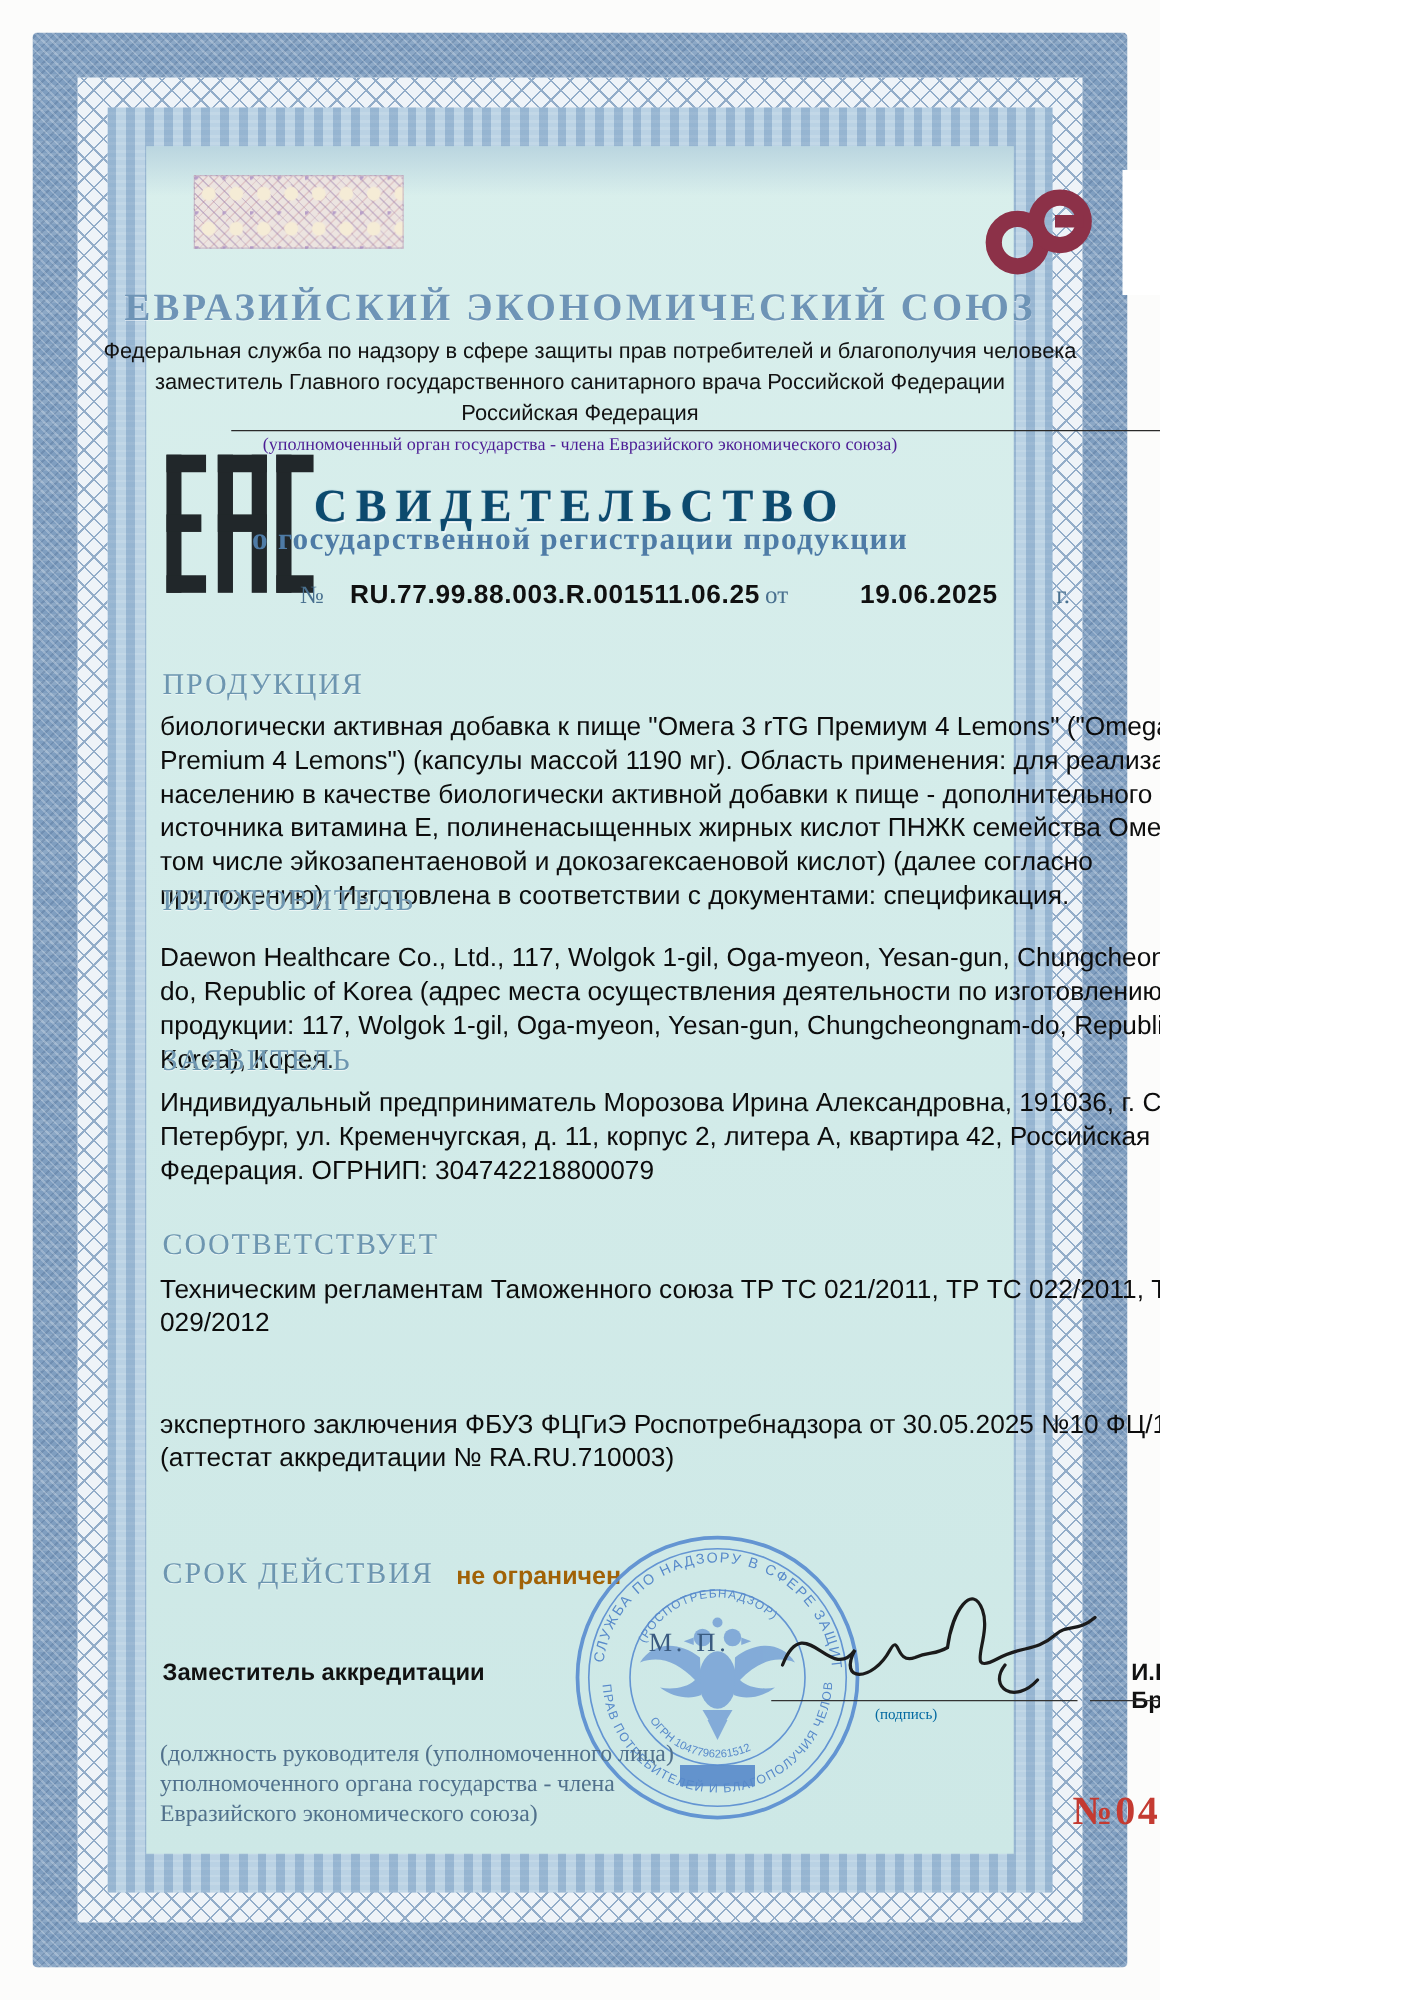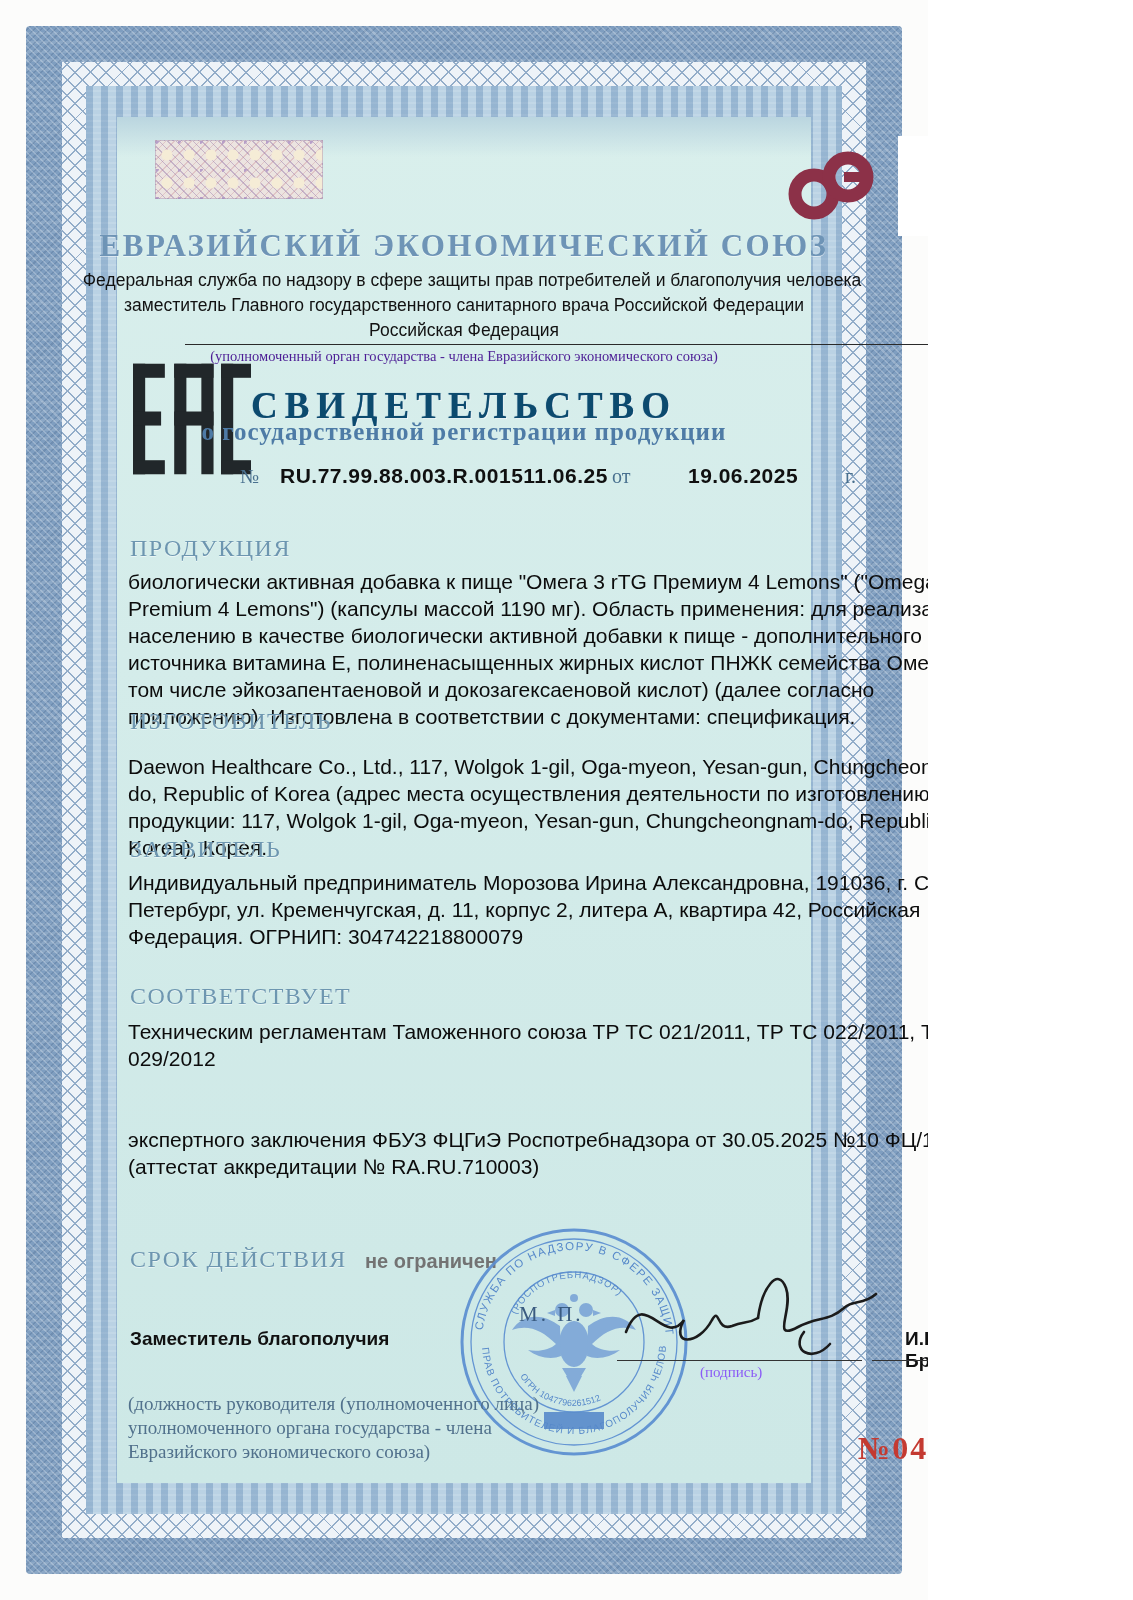--- a/index.html
+++ b/index.html
@@ -61,21 +61,21 @@
   .numrow-label{font-family:"Liberation Serif",serif;font-size:20px;color:#49708f;}
   .numrow-value{font-size:21px;font-weight:bold;color:#101010;letter-spacing:.5px;}
   .sec-heading{
     font-family:"Liberation Serif",serif;font-size:24px;color:#6d96b0;letter-spacing:1.5px;
     text-shadow:0 1px 0 rgba(255,255,255,.55);
   }
   .sec-body{font-size:21px;line-height:27px;color:#0c0c0c;width:882px;}
   .sig-label{font-size:19px;font-weight:600;color:#111;}
   .mp-label{font-family:"Liberation Serif",serif;font-size:21px;color:#3a5b80;letter-spacing:3px;}
   .sig-line{border-top:1.6px solid #333;height:0;}
-  .sig-caption{font-family:"Liberation Serif",serif;font-size:15px;color:#8b5cf6;}
+  .sig-caption{font-family:"Liberation Serif",serif;font-size:12px;color:#0369a1;}
   .position-note{
     font-family:"Liberation Serif",serif;font-size:19px;line-height:24px;color:#51718c;width:428px;
   }
   .blank-number{
     font-family:"Liberation Serif",serif;font-weight:bold;font-size:32px;color:#c43a31;letter-spacing:2px;
   }
   
   .pattern-block{
     left:155px;top:140px;width:166px;height:57px;
     background-color:#ece4e0;
@@ -160,21 +160,21 @@
 
   <div class="abs sec-heading" style="left:130px;top:836px;">ЗАЯВИТЕЛЬ</div>
   <div class="abs sec-body" style="left:128px;top:869px;">Индивидуальный предприниматель Морозова Ирина Александровна, 191036, г. Санкт-Петербург, ул. Кременчугская, д. 11, корпус 2, литера А, квартира 42, Российская Федерация. ОГРНИП: 304742218800079</div>
 
   <div class="abs sec-heading" style="left:130px;top:983px;">СООТВЕТСТВУЕТ</div>
   <div class="abs sec-body" style="left:128px;top:1018px;">Техническим регламентам Таможенного союза ТР ТС 021/2011, ТР ТС 022/2011, ТР ТС 029/2012</div>
 
   <div class="abs sec-body" style="left:128px;top:1126px;">экспертного заключения ФБУЗ ФЦГиЭ Роспотребнадзора от 30.05.2025 №10 ФЦ/1271 (аттестат аккредитации № RA.RU.710003)</div>
 
   <div class="abs sec-heading" style="left:130px;top:1246px;">СРОК ДЕЙСТВИЯ</div>
-  <div class="abs" style="left:365px;top:1250px;font-size:20px;font-weight:600;color:#737373;">не ограничен</div>
+  <div class="abs" style="left:365px;top:1250px;font-size:20px;font-weight:600;color:#a16207;">не ограничен</div>
 
   <div class="abs stamp-wrap">
     <svg width="232" height="232" viewBox="0 0 232 232">
       <defs>
         <path id="arcTopOuter" d="M24,116 A92,92 0 0 1 208,116"></path>
         <path id="arcBotOuter" d="M24,116 A92,92 0 0 0 208,116"></path>
         <path id="arcTopInner" d="M52,116 A64,64 0 0 1 180,116"></path>
         <path id="arcBotInner" d="M52,116 A64,64 0 0 0 180,116"></path>
       </defs>
       <g fill="none" stroke="#5b8ed1">
@@ -216,21 +216,21 @@
   <div class="abs sig-wrap">
     <svg width="268" height="115" viewBox="0 0 268 115">
       <g fill="none" stroke="#1b1b1b" stroke-width="2.6" stroke-linecap="round">
         <path d="M8,80 C26,34 46,96 66,68 C52,94 80,94 94,68 C102,54 98,80 114,74 C126,69 130,72 140,66"></path>
         <path d="M140,66 C144,36 160,14 168,36 C176,58 152,90 180,75 C200,64 210,70 226,56 C236,47 244,54 258,42"></path>
         <path d="M212,92 C194,112 172,98 186,80"></path>
       </g>
     </svg>
   </div>
 
-  <div class="abs sig-label" style="left:130px;top:1328px;">Заместитель  благополучия</div>
+  <div class="abs sig-label" style="left:130px;top:1328px;">Заместитель  аккредитации</div>
   <div class="abs mp-label" style="left:519px;top:1302px;">М. П.</div>
   <div class="abs sig-line" style="left:617px;top:1360px;width:245px;"></div>
   <div class="abs sig-caption" style="left:700px;top:1364px;">(подпись)</div>
   <div class="abs sig-label" style="left:905px;top:1328px;">И.В. Брагина</div>
   <div class="abs sig-line" style="left:872px;top:1360px;width:205px;"></div>
   <div class="abs sig-caption" style="left:938px;top:1364px;">(Ф. И. О.)</div>
   <div class="abs position-note" style="left:128px;top:1392px;">(должность руководителя (уполномоченного лица) уполномоченного органа государства - члена Евразийского экономического союза)</div>
 
   <div class="abs blank-number" style="left:858px;top:1430px;">№0494876</div>
 

